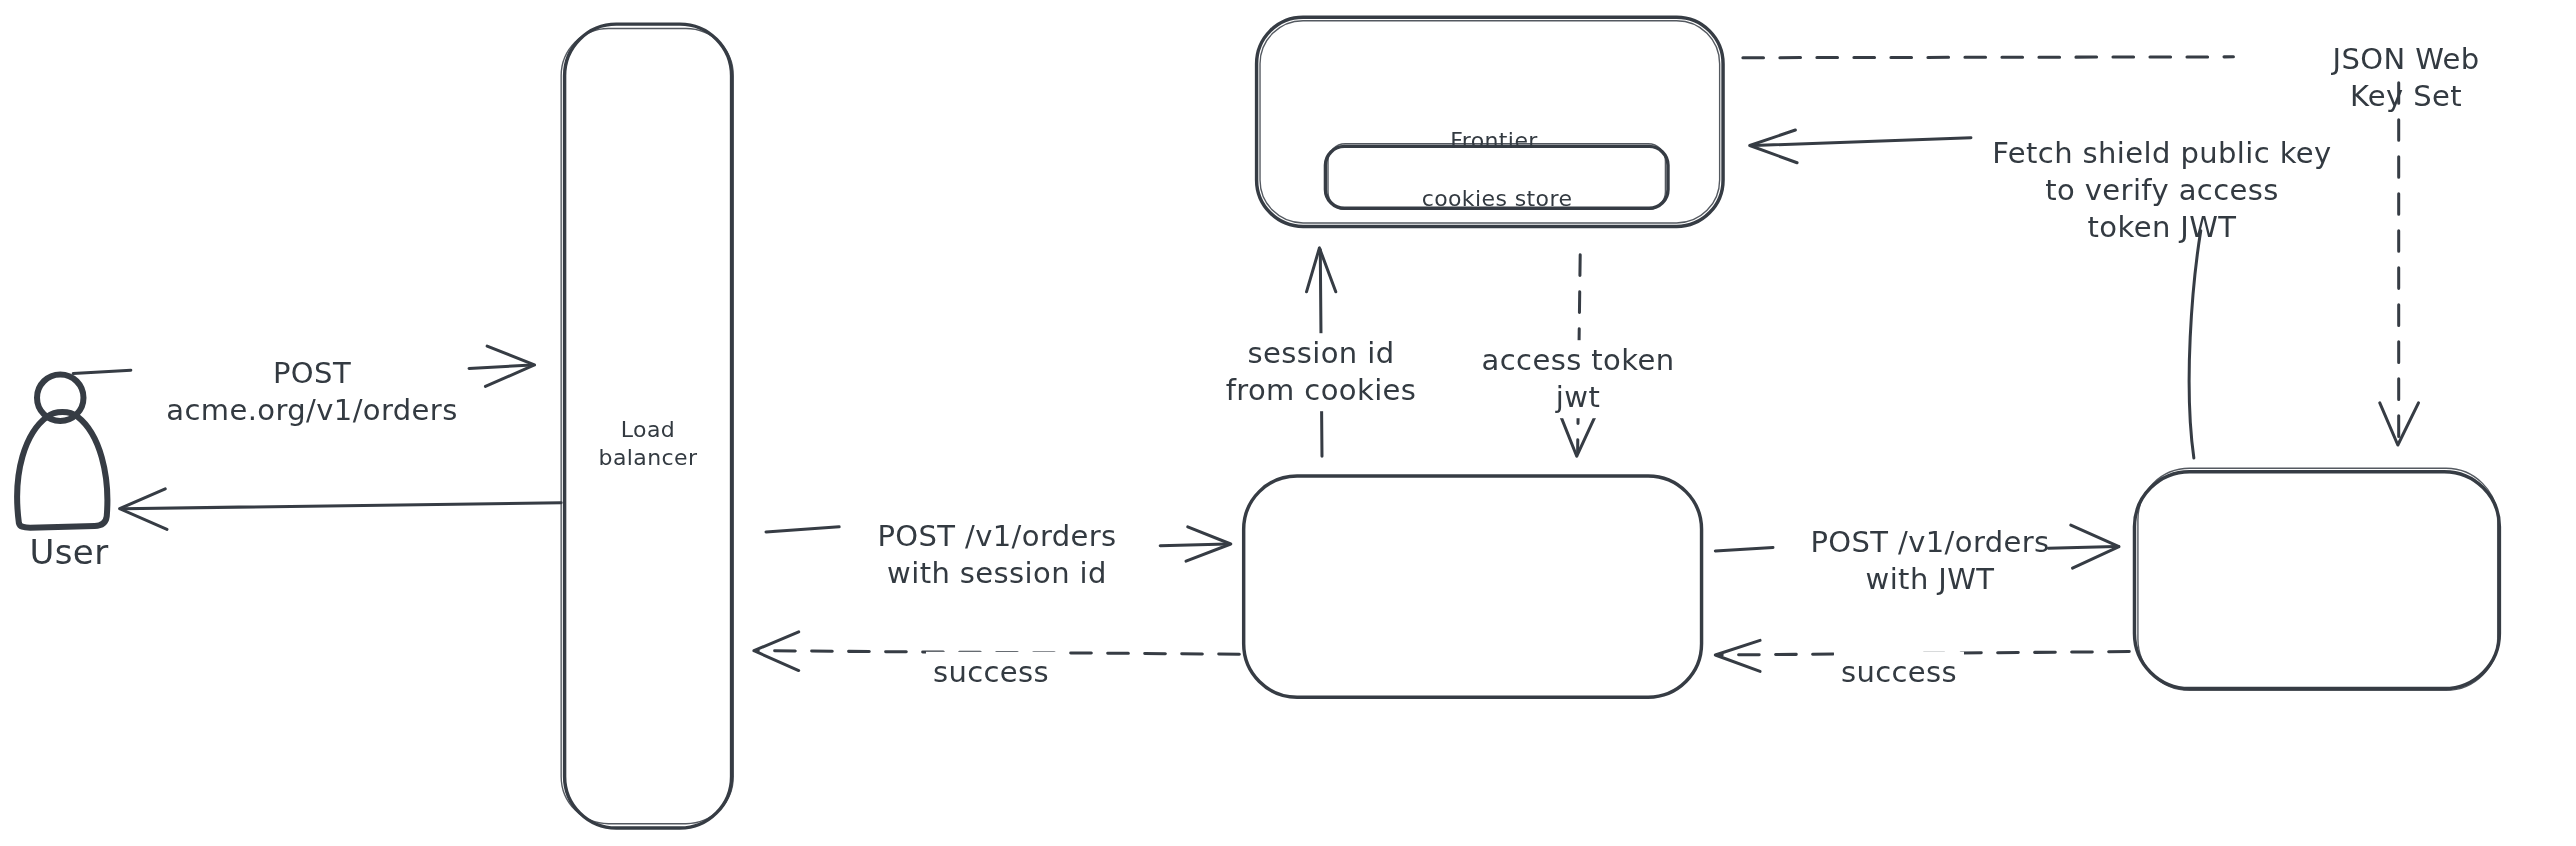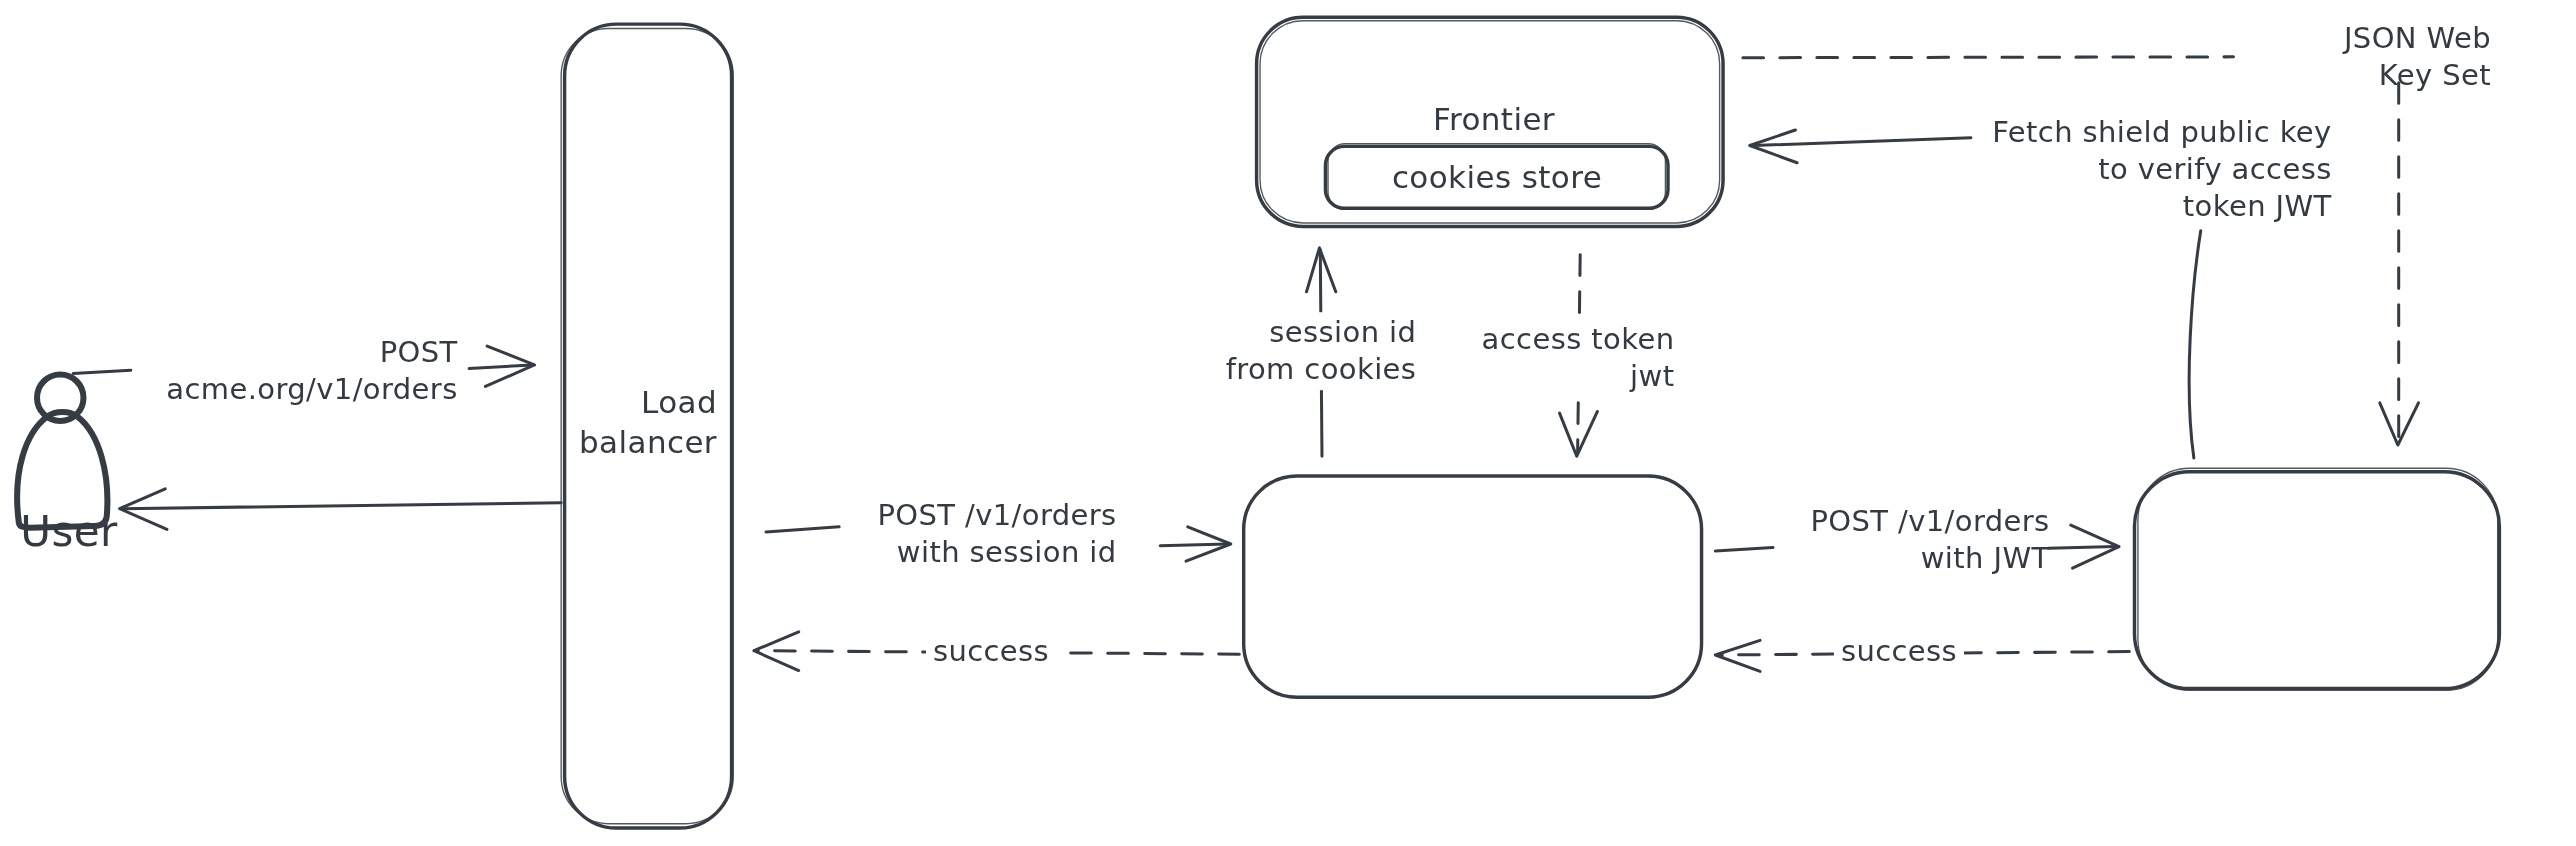--- a/index.html
+++ b/index.html
@@ -26,29 +26,30 @@
     stroke-linecap: round;
     stroke-linejoin: round;
   }
   .box { stroke-width: 4; }
   .overdraw { stroke-width: 1.6; opacity: .85; }
   .dashed { stroke-dasharray: 24 19; }
   .thick { stroke-width: 7; }
   .label {
     position: absolute;
     transform: translate(-50%, -50%);
-    text-align: right;
+    text-align: center;
     white-space: pre-line;
     line-height: 1.28;
     color: var(--text);
     letter-spacing: 0.4px;
+    margin-top: 21px;
   }
-  .fs-node { font-size: 31px; }
+  .fs-node { font-size: 22px; }
   .fs-edge { font-size: 29px; }
-  .fs-user { font-size: 42px; }
+  .fs-user { font-size: 34px; }
   .mask { background: #ffffff; padding: 1.7px 6.9px; }
 </style>
 </head>
 <body>
 
 <div class="canvas">
 
   <svg class="layer" viewBox="0 0 2993 984">
     <defs>
       <pattern id="crosshatch" width="22" height="22" patternUnits="userSpaceOnUse">

